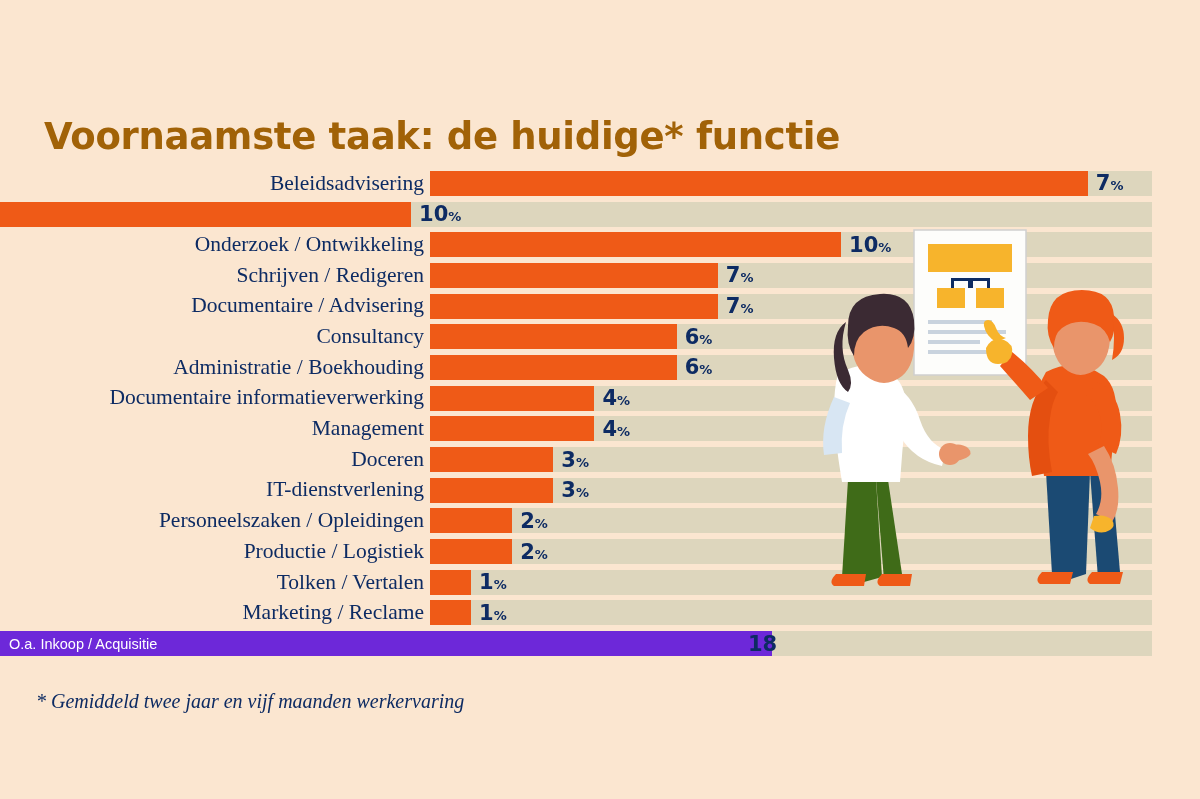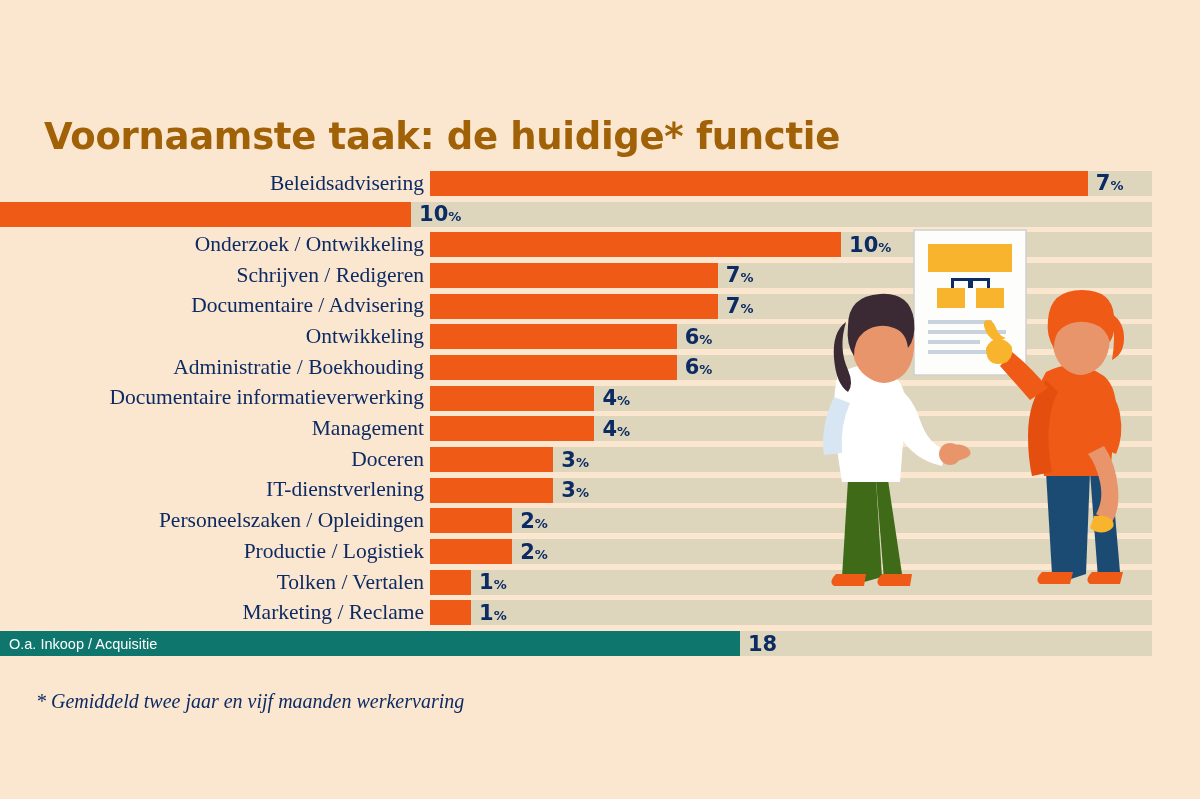--- a/index.html
+++ b/index.html
@@ -70,21 +70,22 @@
 
   .bar {
     position: absolute;
     left: 0;
     top: 0;
     bottom: 0;
     background: #ef5a17;
   }
 
   .bar.overig {
-    background: #0f766e;
+    background: #6d28d9;
+    padding-left: 32px;
   }
 
   .bar-note {
     position: absolute;
     left: 9px;
     top: 50%;
     transform: translateY(-50%);
     font-family: "Liberation Sans", sans-serif;
     font-size: 14.5px;
     color: #ffffff;
@@ -166,21 +167,21 @@
         </div>
       </div>
       <div class="row">
         <div class="row-label">Documentaire / Advisering</div>
         <div class="track">
           <div class="bar" style="width: 287.778px;"></div>
           <div class="value" style="left: 295.778px;"><span>7</span><span class="pct">%</span></div>
         </div>
       </div>
       <div class="row">
-        <div class="row-label">Ontwikkeling</div>
+        <div class="row-label">Consultancy</div>
         <div class="track">
           <div class="bar" style="width: 246.667px;"></div>
           <div class="value" style="left: 254.667px;"><span>6</span><span class="pct">%</span></div>
         </div>
       </div>
       <div class="row">
         <div class="row-label">Administratie / Boekhouding</div>
         <div class="track">
           <div class="bar" style="width: 246.667px;"></div>
           <div class="value" style="left: 254.667px;"><span>6</span><span class="pct">%</span></div>

